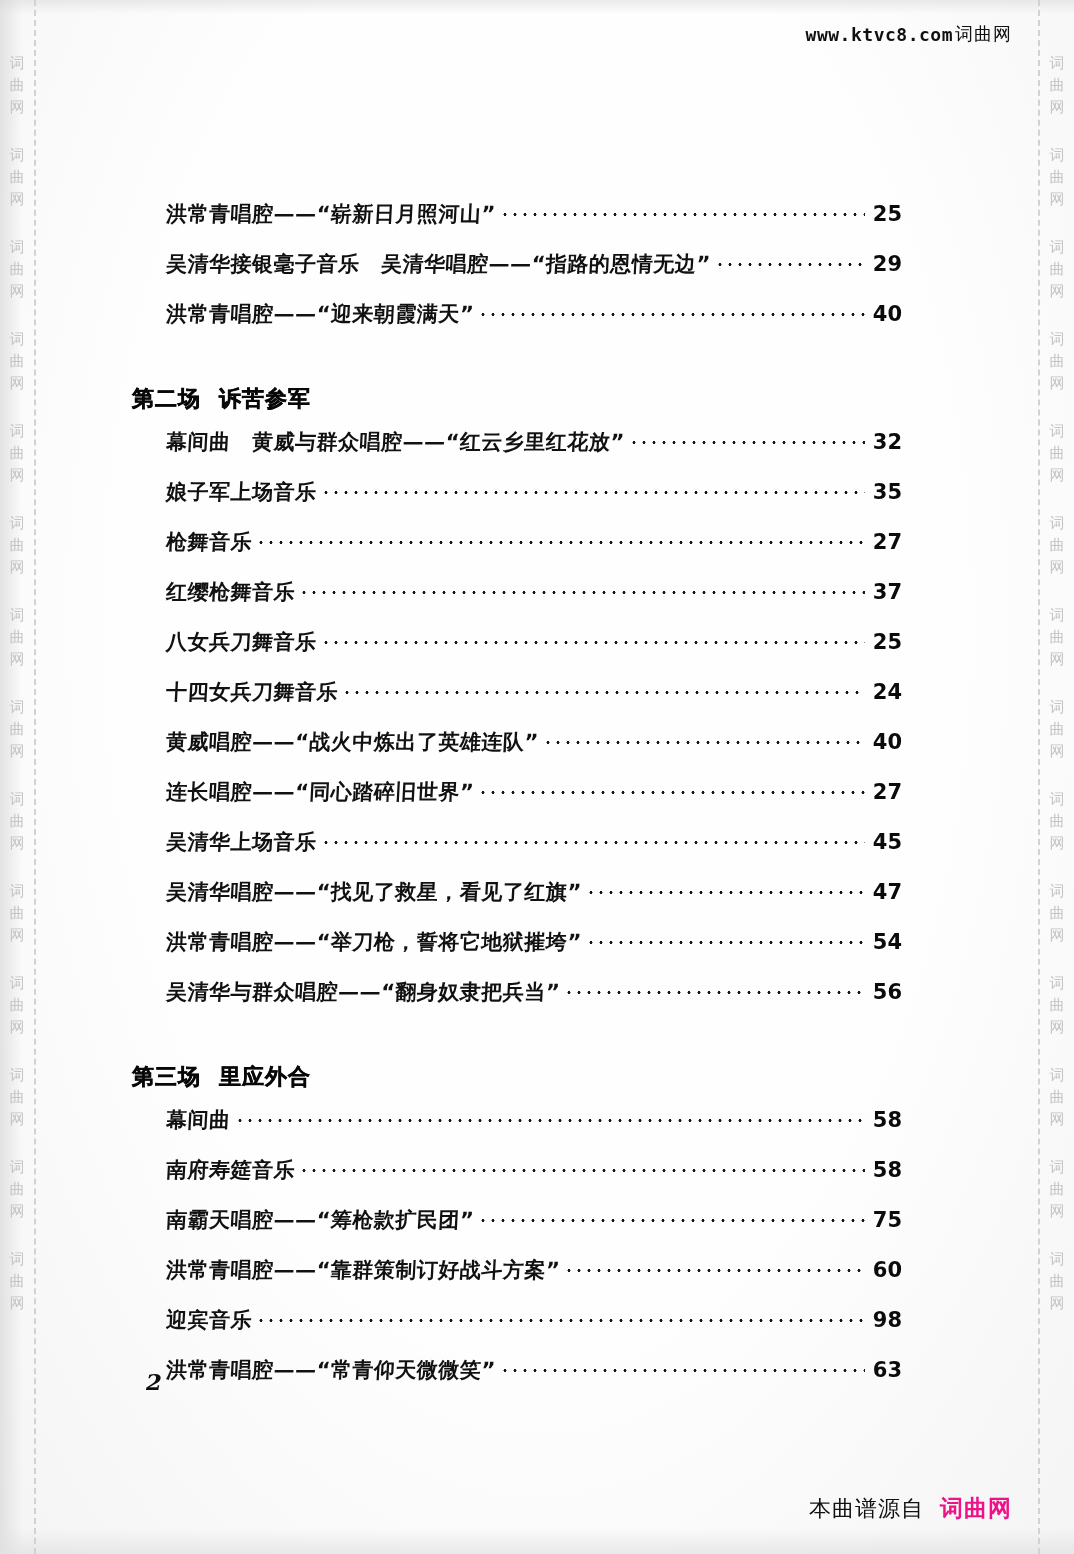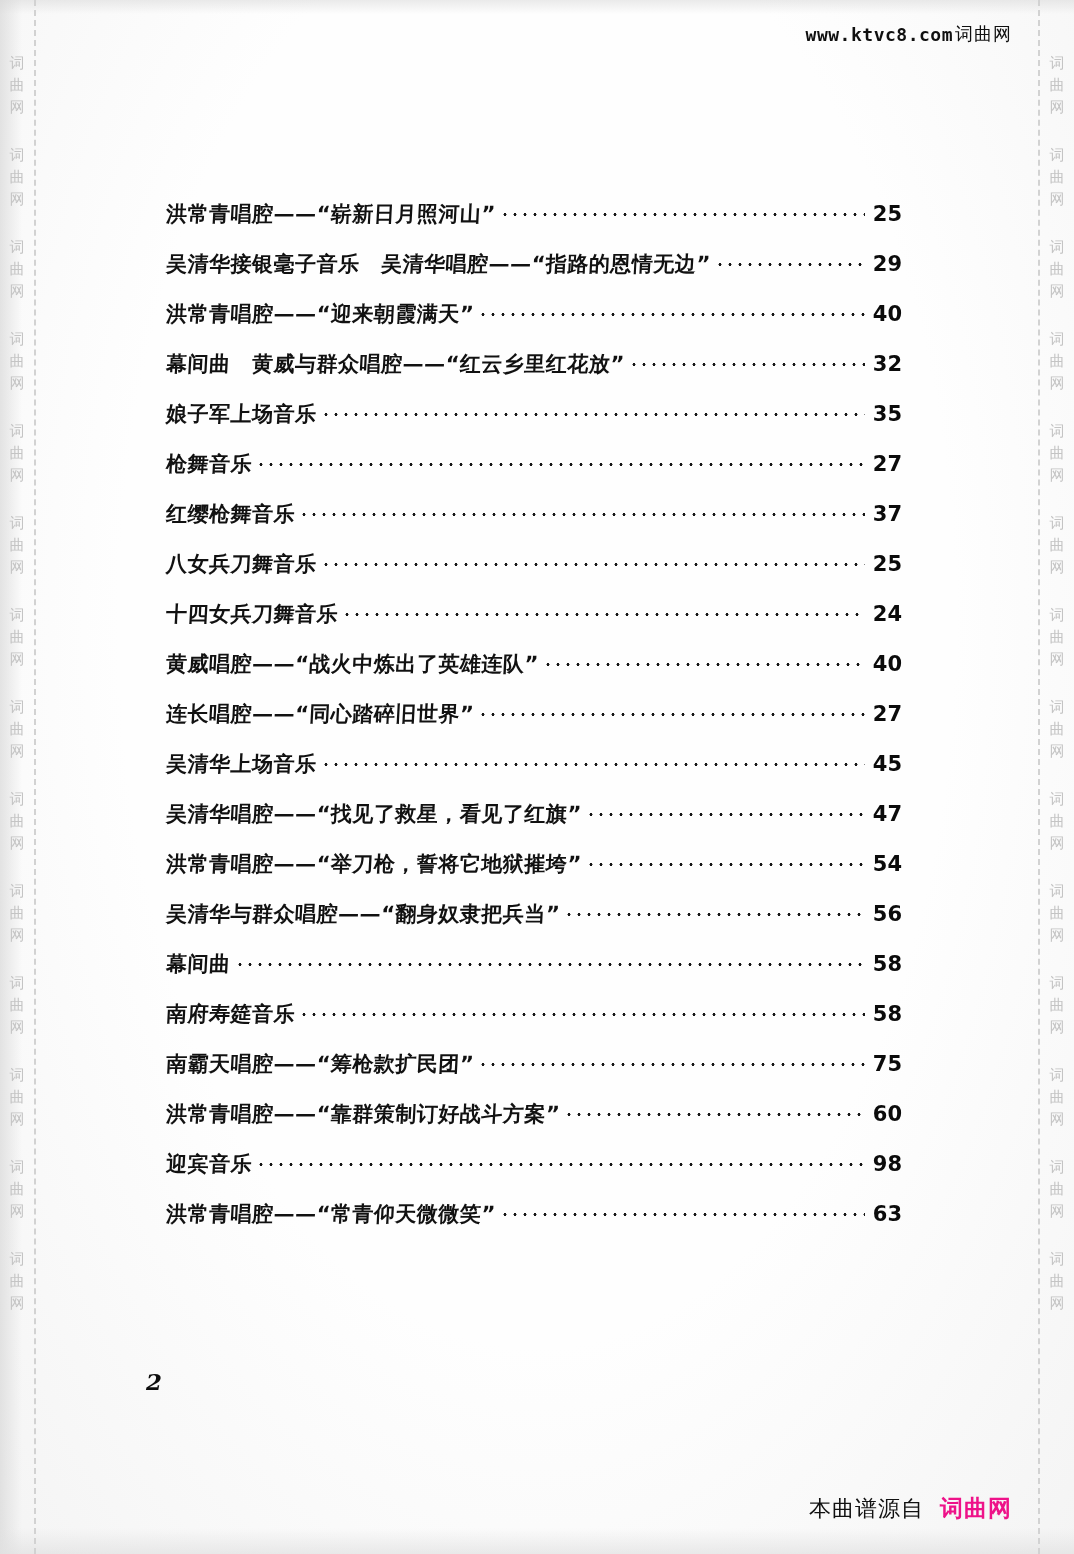--- a/index.html
+++ b/index.html
@@ -399,20 +399,21 @@
         <div class="toc-row">
           <span class="toc-title">吴清华接银毫子音乐　吴清华唱腔——“指路的恩情无边”</span>
           <span class="toc-leader"></span>
           <span class="toc-page">29</span>
         </div>
         <div class="toc-row">
           <span class="toc-title">洪常青唱腔——“迎来朝霞满天”</span>
           <span class="toc-leader"></span>
           <span class="toc-page">40</span>
         </div>
+        <div class="scene-head"><span class="scene-no">第二场</span><span>诉苦参军</span></div>
         <div class="toc-row">
           <span class="toc-title">幕间曲　黄威与群众唱腔——“红云乡里红花放”</span>
           <span class="toc-leader"></span>
           <span class="toc-page">32</span>
         </div>
         <div class="toc-row">
           <span class="toc-title">娘子军上场音乐</span>
           <span class="toc-leader"></span>
           <span class="toc-page">35</span>
         </div>
@@ -459,20 +460,21 @@
         <div class="toc-row">
           <span class="toc-title">洪常青唱腔——“举刀枪，誓将它地狱摧垮”</span>
           <span class="toc-leader"></span>
           <span class="toc-page">54</span>
         </div>
         <div class="toc-row">
           <span class="toc-title">吴清华与群众唱腔——“翻身奴隶把兵当”</span>
           <span class="toc-leader"></span>
           <span class="toc-page">56</span>
         </div>
+        <div class="scene-head"><span class="scene-no">第三场</span><span>里应外合</span></div>
         <div class="toc-row">
           <span class="toc-title">幕间曲</span>
           <span class="toc-leader"></span>
           <span class="toc-page">58</span>
         </div>
         <div class="toc-row">
           <span class="toc-title">南府寿筵音乐</span>
           <span class="toc-leader"></span>
           <span class="toc-page">58</span>
         </div>

